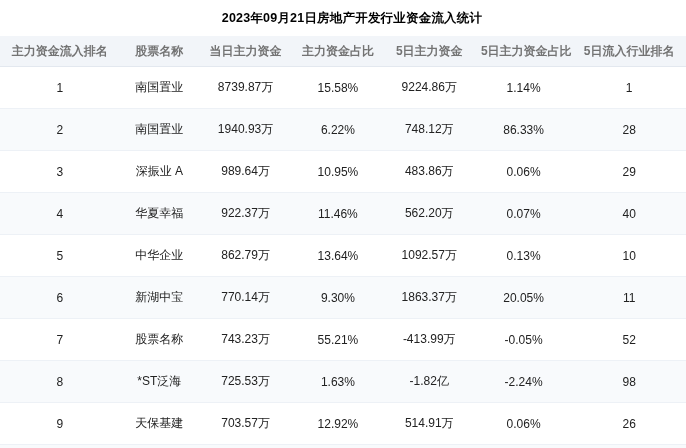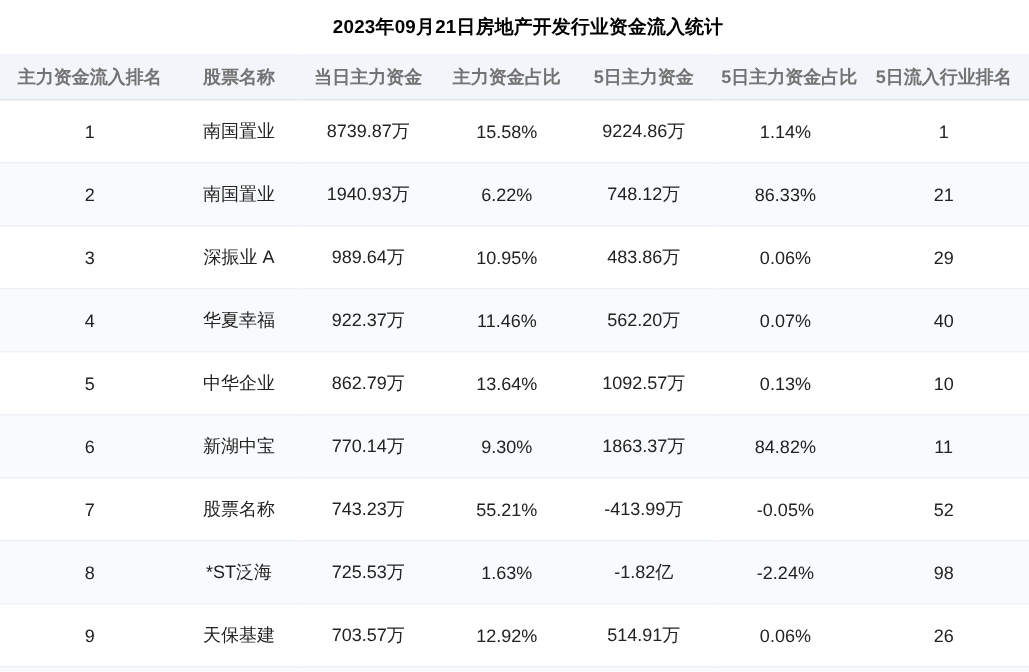--- a/index.html
+++ b/index.html
@@ -109,21 +109,21 @@
         <td>1.14%</td>
         <td>1</td>
       </tr>
       <tr class="even">
         <td>2</td>
         <td class="name-cell">南国置业</td>
         <td>1940.93万</td>
         <td>6.22%</td>
         <td>748.12万</td>
         <td>86.33%</td>
-        <td>21</td>
+        <td>28</td>
       </tr>
       <tr class="odd">
         <td>3</td>
         <td class="name-cell">深振业 A</td>
         <td>989.64万</td>
         <td>10.95%</td>
         <td>483.86万</td>
         <td>0.06%</td>
         <td>29</td>
       </tr>
@@ -144,21 +144,21 @@
         <td>1092.57万</td>
         <td>0.13%</td>
         <td>10</td>
       </tr>
       <tr class="even">
         <td>6</td>
         <td class="name-cell">新湖中宝</td>
         <td>770.14万</td>
         <td>9.30%</td>
         <td>1863.37万</td>
-        <td>84.82%</td>
+        <td>20.05%</td>
         <td>11</td>
       </tr>
       <tr class="odd">
         <td>7</td>
         <td class="name-cell">股票名称</td>
         <td>743.23万</td>
         <td>55.21%</td>
         <td>-413.99万</td>
         <td>-0.05%</td>
         <td>52</td>

